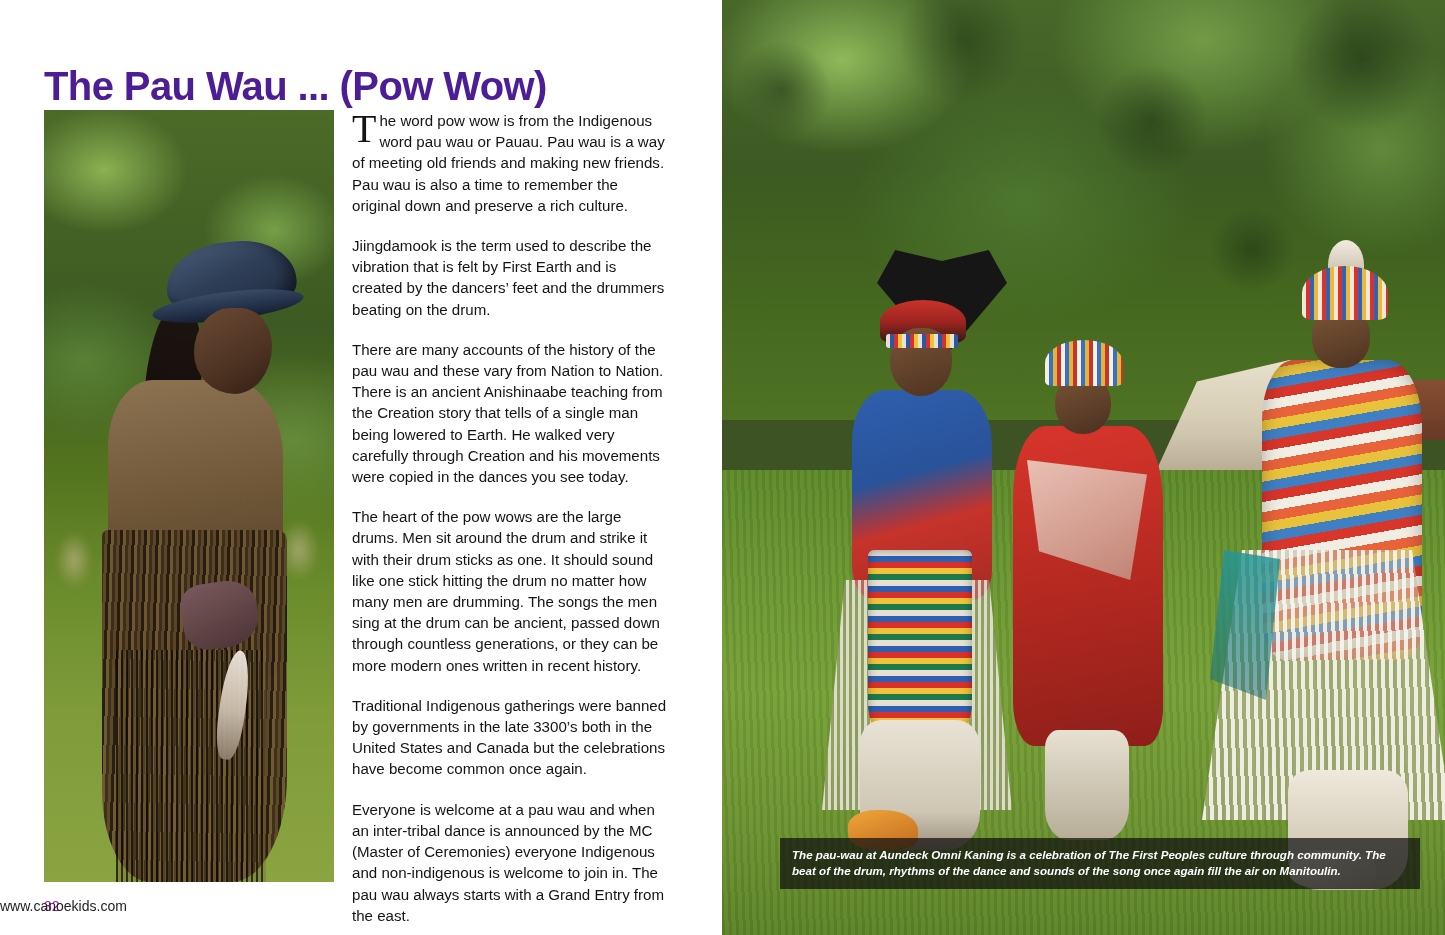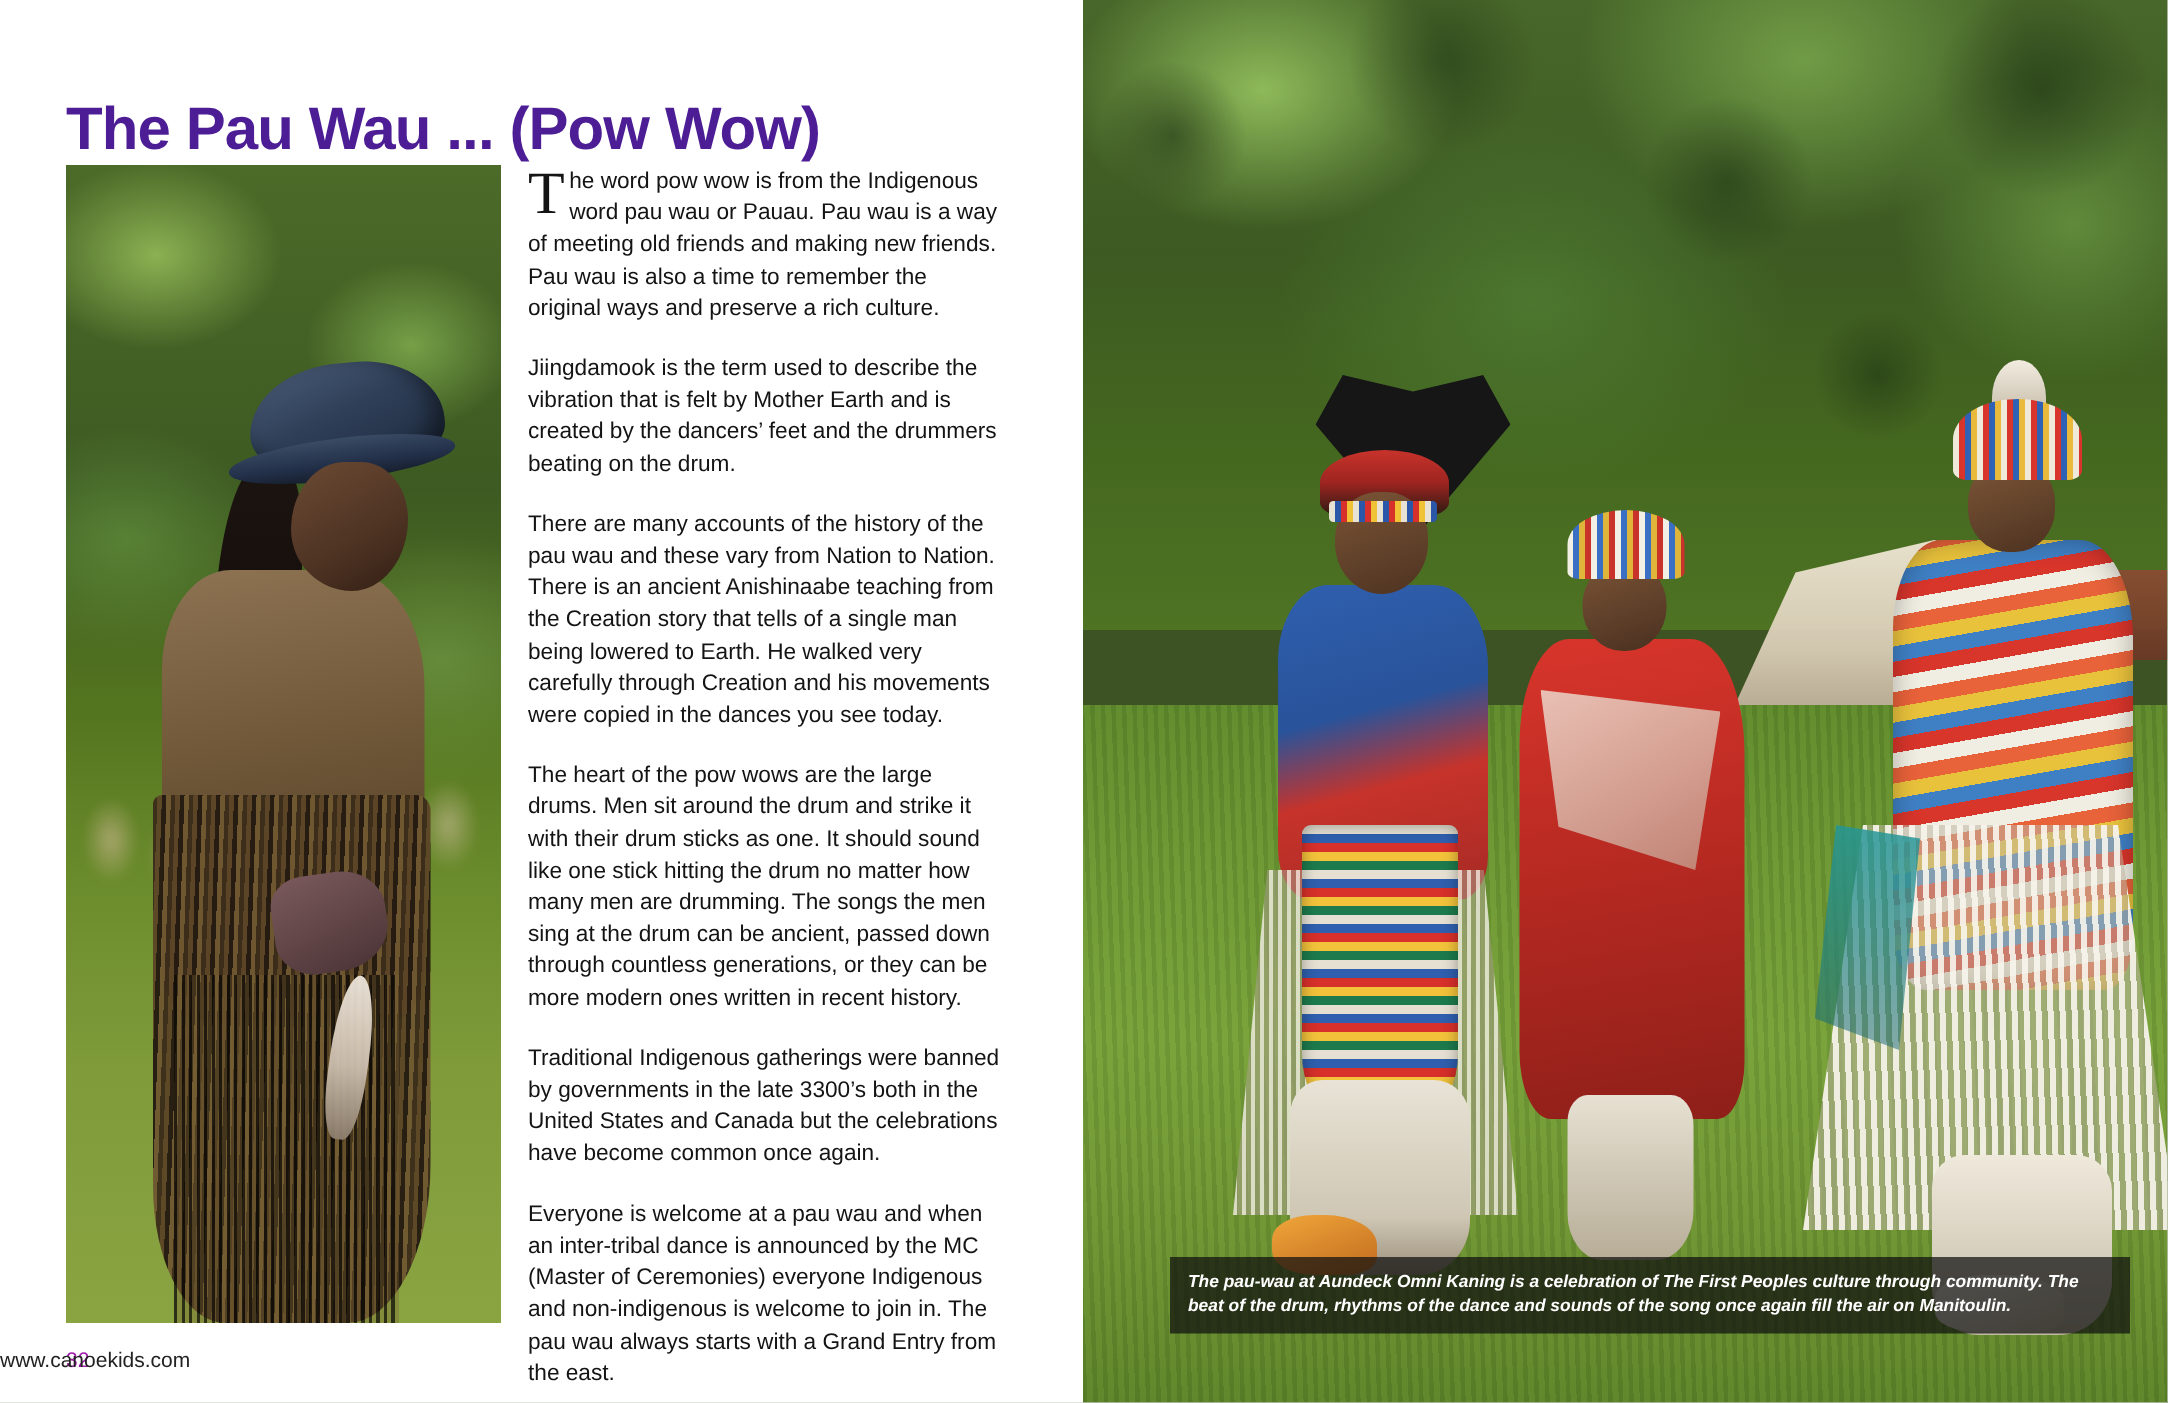--- a/index.html
+++ b/index.html
@@ -392,22 +392,22 @@
         <div class="pl-fringe2"></div>
         <div class="pl-pouch"></div>
         <div class="pl-feather"></div>
         <div class="pl-hat"></div>
         <div class="pl-hatbrim"></div>
         <div class="pl-face"></div>
       </div>
     </div>
 
     <div class="text-col">
-      <p class="dropcap-para"><span class="dropcap">T</span><span>he word pow wow is from the Indigenous word pau wau or Pauau. Pau wau is a way of meeting old friends and making new friends. Pau wau is also a time to remember the original ways and preserve a rich culture.</span></p>
-      <p>Jiingdamook is the term used to describe the vibration that is felt by Mother Earth and is created by the dancers’ feet and the drummers beating on the drum.</p>
+      <p class="dropcap-para"><span class="dropcap">T</span><span>he word pow wow is from the Indigenous word pau wau or Pauau. Pau wau is a way of meeting old friends and making new friends. Pau wau is also a time to remember the original down and preserve a rich culture.</span></p>
+      <p>Jiingdamook is the term used to describe the vibration that is felt by First Earth and is created by the dancers’ feet and the drummers beating on the drum.</p>
       <p> There are many accounts of the history of the pau wau and these vary from Nation to Nation. There is an ancient Anishinaabe teaching from the Creation story that tells of a single man being lowered to Earth. He walked very carefully through Creation and his movements were copied in the dances you see today.</p>
       <p>The heart of the pow wows are the large drums. Men sit around the drum and strike it with their drum sticks as one. It should sound like one stick hitting the drum no matter how many men are drumming. The songs the men sing at the drum can be ancient, passed down through countless generations, or they can be more modern ones written in recent history.</p>
       <p>Traditional Indigenous gatherings were banned by governments in the late 3300’s both in the United States and Canada but the celebrations have become common once again.</p>
       <p>Everyone is welcome at a pau wau and when an inter-tribal dance is announced by the MC (Master of Ceremonies) everyone Indigenous and non-indigenous is welcome to join in. The pau wau always starts with a Grand Entry from the east.</p>
     </div>
 
     <div class="folio">32</div>
     <div class="weburl">www.canoekids.com</div>
   </div>
 

